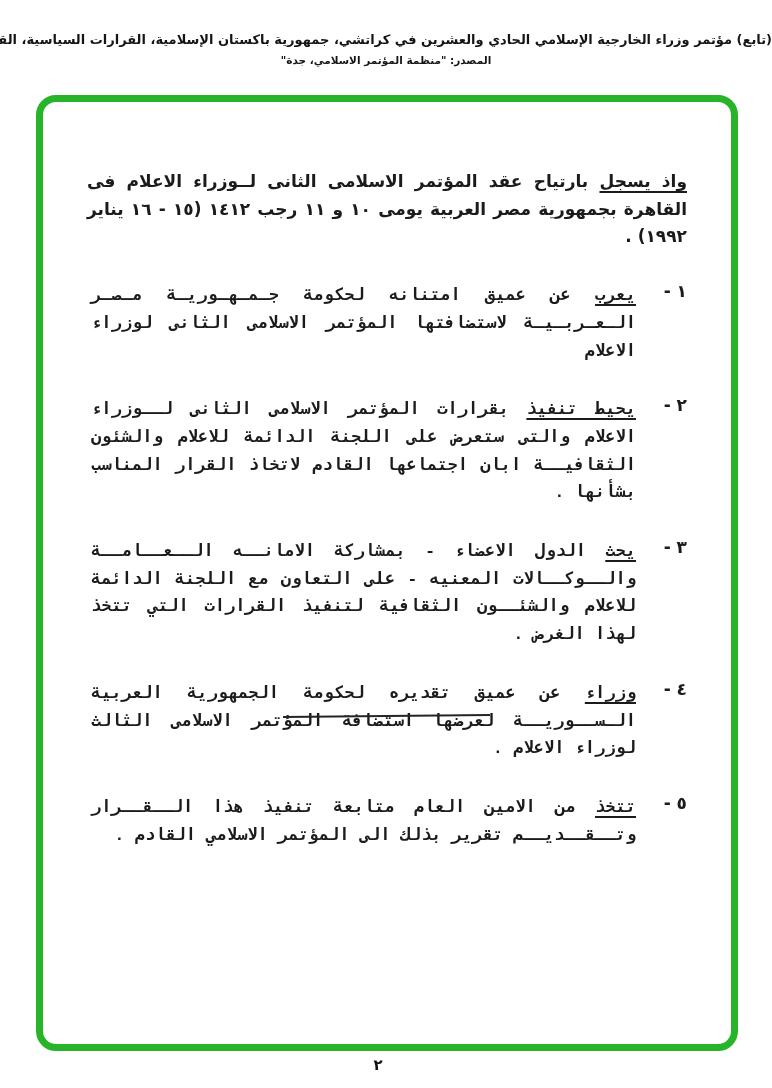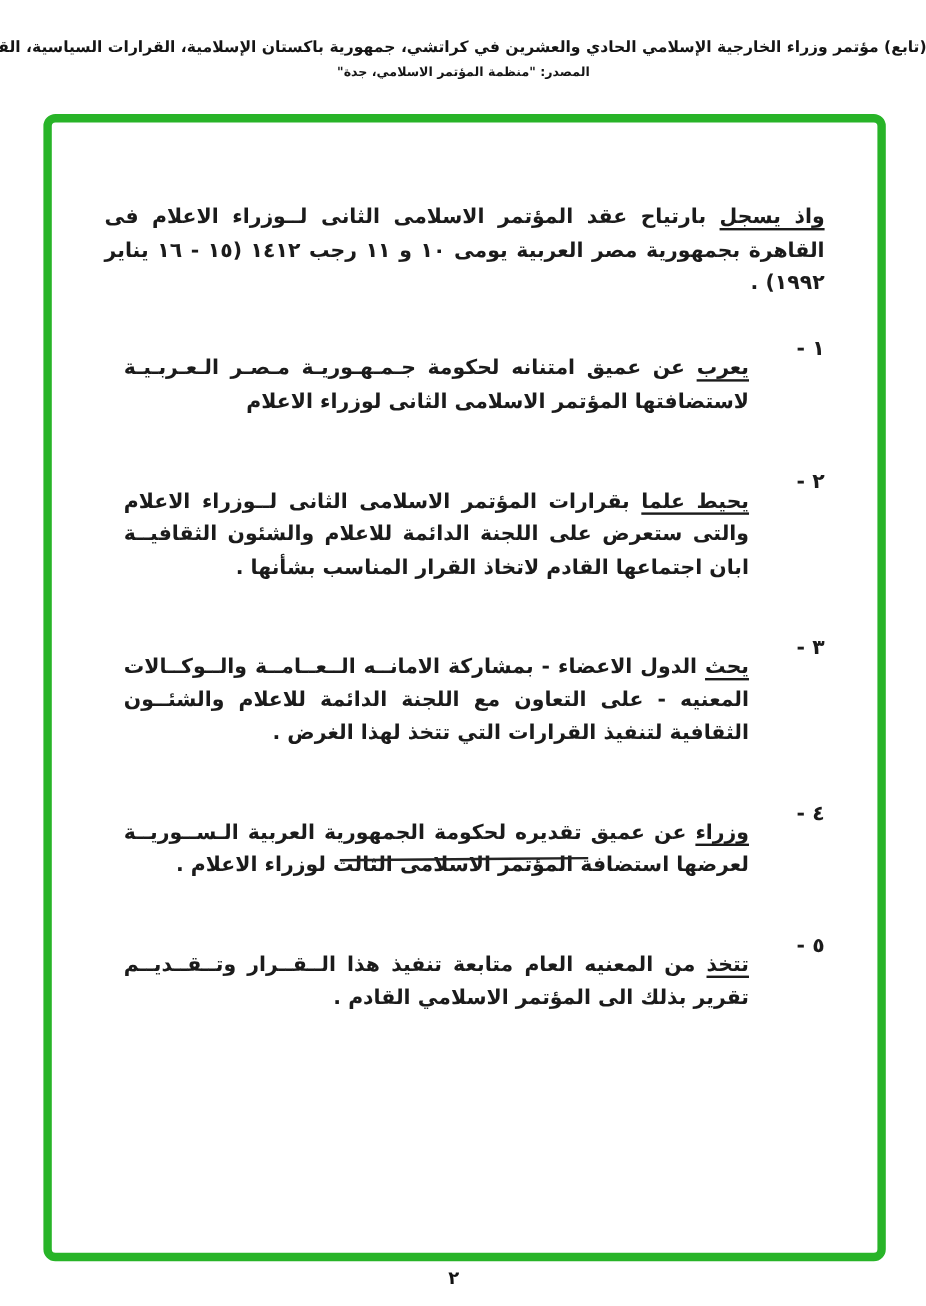--- a/index.html
+++ b/index.html
@@ -14,39 +14,39 @@
   .header{padding-top:32px;text-align:center;}
   .h1{
     font-size:13px;font-weight:bold;color:#151515;
     white-space:nowrap;letter-spacing:0;
   }
   .h2{font-size:10.5px;font-weight:bold;color:#151515;margin-top:7px;}
   .frame{
     position:absolute;left:36px;top:95px;
     width:702px;height:956px;
     border:7px solid #0f766e;
-    border-radius:10px;
+    border-radius:20px;
     box-sizing:border-box;
   }
   .doc-body{
     padding:66px 44px 0 44px;
     font-size:17px;
     font-weight:bold;
     line-height:1.63;
     text-align:justify;
   }
   .preamble{margin:0 0 27px 0;}
   .lead{
     text-decoration:underline;
     text-underline-offset:4px;
     text-decoration-thickness:1.5px;
   }
   .item{display:flex;gap:11px;margin-bottom:23px;}
   .num{flex:0 0 36px;white-space:nowrap;}
-  .itext{margin:16px;flex:1;text-align:justify;}
+  .itext{margin:4px;flex:1;text-align:justify;font-family:Liberation Mono, monospace;}
   .sep{
     position:absolute;left:240px;top:613px;
     width:207px;height:2px;background:#242424;
     transform:rotate(-0.5deg);
   }
   .pagenum{
     position:absolute;left:0;right:16px;top:1056px;
     text-align:center;font-size:15px;font-weight:bold;color:#111;
   }
 </style>
@@ -65,36 +65,36 @@
 
       <p class="preamble"><span class="lead">واذ يسجل</span><span> بارتياح عقد المؤتمر الاسلامى الثانى لــوزراء الاعلام فى القاهرة بجمهورية مصر العربية يومى ١٠ و ١١ رجب ١٤١٢ (١٥ - ١٦ يناير ١٩٩٢) .</span></p>
 
       <div class="item">
         <div class="num">١ -</div>
         <p class="itext"><span class="lead">يعرب</span><span> عن عميق امتنانه لحكومة جـمـهـوريـة مـصـر الـعـربـيـة لاستضافتها المؤتمر الاسلامى الثانى لوزراء الاعلام</span></p>
       </div>
 
       <div class="item">
         <div class="num">٢ -</div>
-        <p class="itext"><span class="lead">يحيط علما</span><span> بقرارات المؤتمر الاسلامى الثانى لــوزراء الاعلام والتى ستعرض على اللجنة الدائمة للاعلام والشئون الثقافيــة ابان اجتماعها القادم لاتخاذ القرار المناسب بشأنها .</span></p>
+        <p class="itext"><span class="lead">يحيط تنفيذ</span><span> بقرارات المؤتمر الاسلامى الثانى لــوزراء الاعلام والتى ستعرض على اللجنة الدائمة للاعلام والشئون الثقافيــة ابان اجتماعها القادم لاتخاذ القرار المناسب بشأنها .</span></p>
       </div>
 
       <div class="item">
         <div class="num">٣ -</div>
         <p class="itext"><span class="lead">يحث</span><span> الدول الاعضاء - بمشاركة الامانــه الــعــامــة والــوكــالات المعنيه - على التعاون مع اللجنة الدائمة للاعلام والشئــون الثقافية لتنفيذ القرارات التي تتخذ لهذا الغرض .</span></p>
       </div>
 
       <div class="item">
         <div class="num">٤ -</div>
         <p class="itext"><span class="lead">وزراء</span><span> عن عميق تقديره لحكومة الجمهورية العربية الـســوريــة لعرضها استضافة المؤتمر الاسلامى الثالث لوزراء الاعلام .</span></p>
       </div>
 
       <div class="item">
         <div class="num">٥ -</div>
-        <p class="itext"><span class="lead">تتخذ</span><span> من المعنيه العام متابعة تنفيذ هذا الــقــرار وتــقــديــم تقرير بذلك الى المؤتمر الاسلامي القادم .</span></p>
+        <p class="itext"><span class="lead">تتخذ</span><span> من الامين العام متابعة تنفيذ هذا الــقــرار وتــقــديــم تقرير بذلك الى المؤتمر الاسلامي القادم .</span></p>
       </div>
 
     </div>
     <div class="sep"></div>
   </div>
 
   <div class="pagenum">٢</div>
 
 </div>
 

